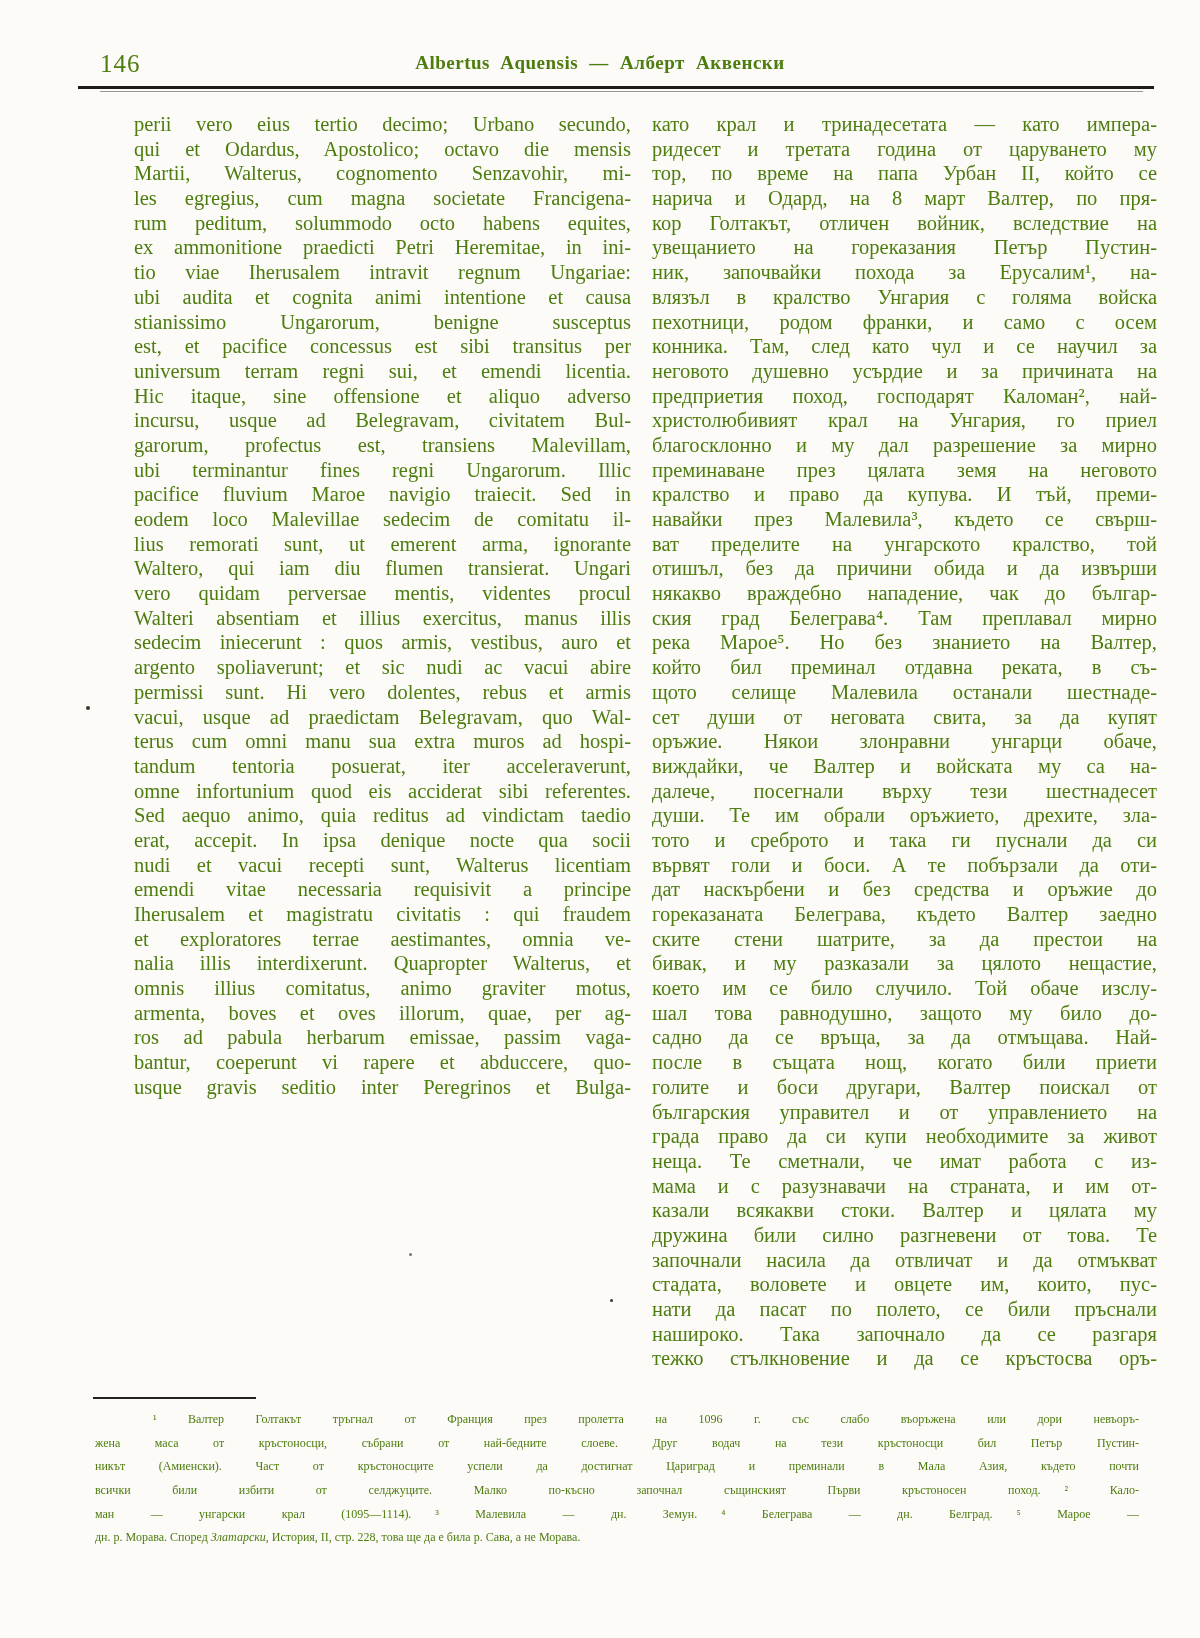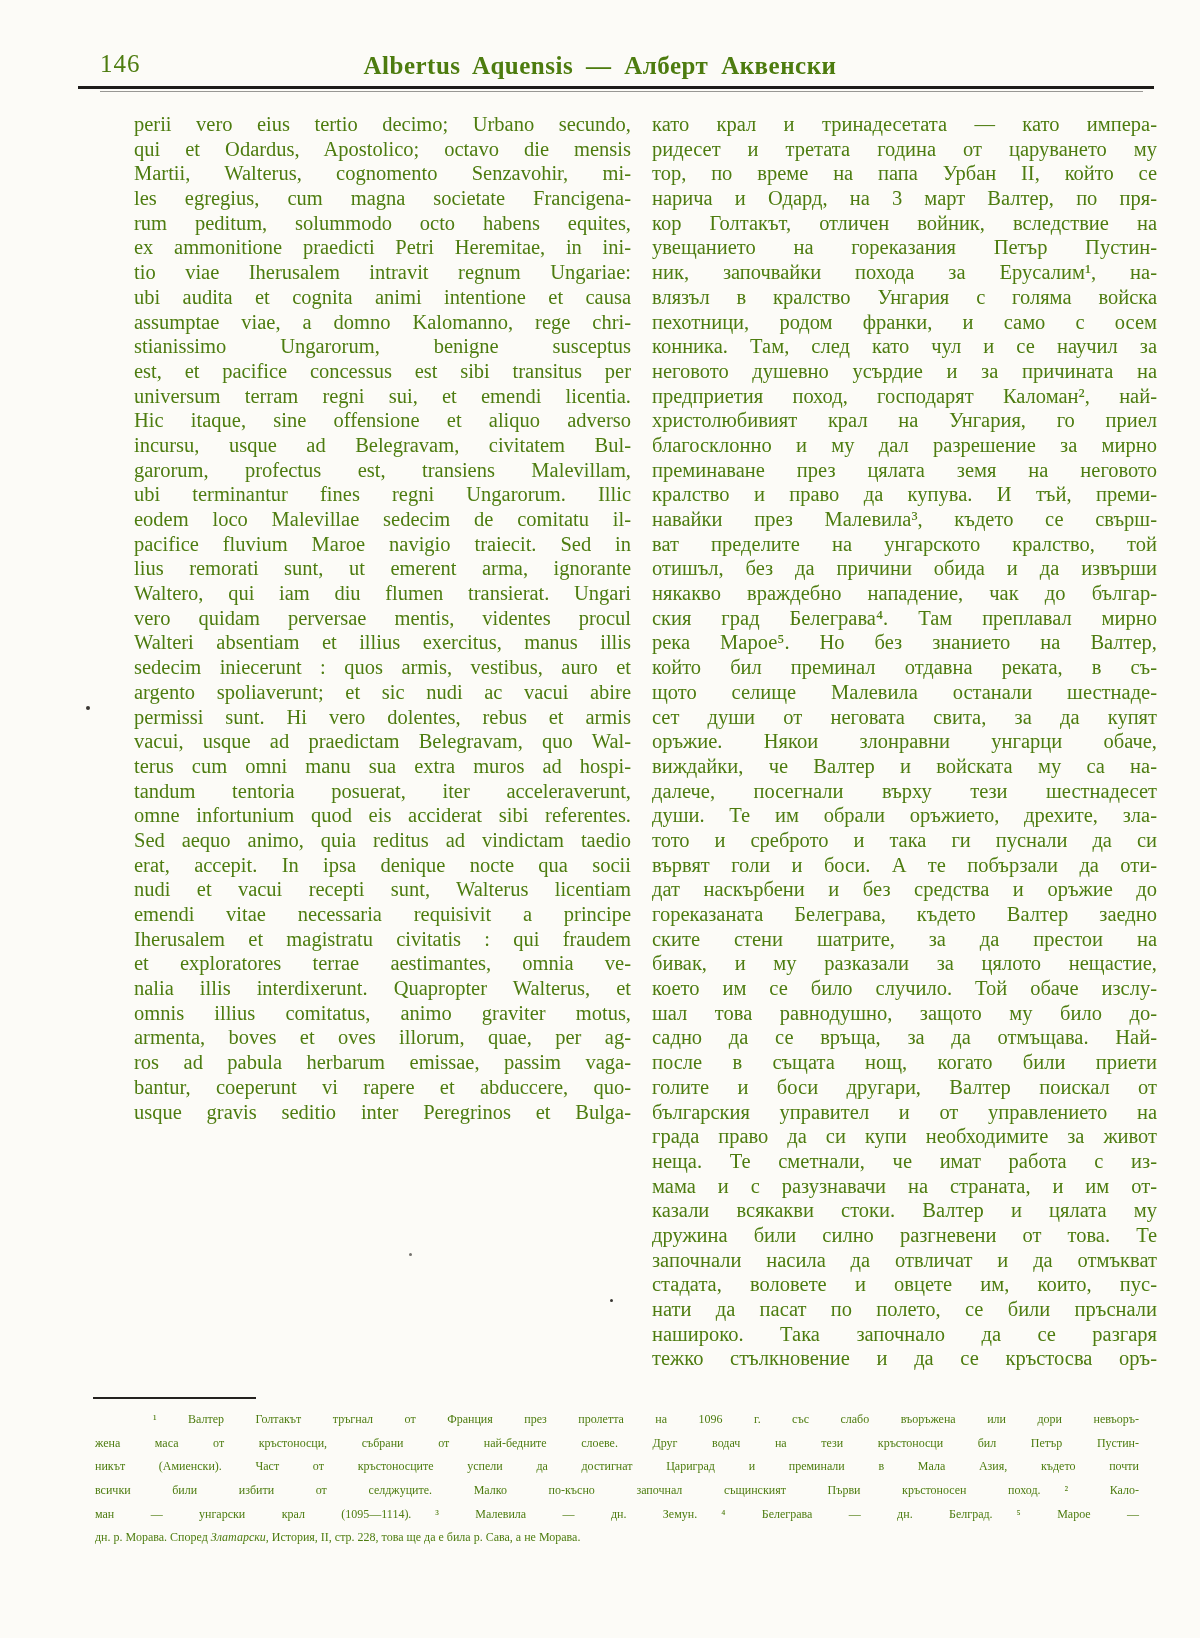--- a/index.html
+++ b/index.html
@@ -18,21 +18,21 @@
     overflow: hidden;
   }
   .page-header { position: absolute; top: 44px; left: 0; right: 0; height: 42px; }
   .page-number {
     position: absolute; left: 100px; top: 6px;
     font-size: 25px; letter-spacing: 1px;
   }
   .header-title {
     position: absolute; left: 0; right: 0; top: 8px;
     text-align: center;
-    font-size: 25px; font-weight: 700; letter-spacing: 0.5px;
+    font-size: 19px; font-weight: 700; letter-spacing: 0.5px;
     word-spacing: 6px;
   }
   .header-rule {
     position: absolute; top: 86px; left: 78px; width: 1076px; height: 3px;
     background: #1e1c1a;
   }
   .header-rule::after {
     content: ""; position: absolute; left: 2%; right: 1%; top: 5px; height: 1px;
     background: rgba(30,28,26,0.45);
   }
@@ -85,30 +85,29 @@
 
   <div class="column column-left">
       <div class="text-line">perii vero eius tertio decimo; Urbano secundo,</div>
       <div class="text-line">qui et Odardus, Apostolico; octavo die mensis</div>
       <div class="text-line">Martii, Walterus, cognomento Senzavohir, mi-</div>
       <div class="text-line">les egregius, cum magna societate Francigena-</div>
       <div class="text-line">rum peditum, solummodo octo habens equites,</div>
       <div class="text-line">ex ammonitione praedicti Petri Heremitae, in ini-</div>
       <div class="text-line">tio viae Iherusalem intravit regnum Ungariae:</div>
       <div class="text-line">ubi audita et cognita animi intentione et causa</div>
-      <div class="text-line">assumptae viae, a domno Kalomanno, rege chri-</div>
       <div class="text-line">stianissimo Ungarorum, benigne susceptus</div>
       <div class="text-line">est, et pacifice concessus est sibi transitus per</div>
       <div class="text-line">universum terram regni sui, et emendi licentia.</div>
       <div class="text-line">Hic itaque, sine offensione et aliquo adverso</div>
       <div class="text-line">incursu, usque ad Belegravam, civitatem Bul-</div>
       <div class="text-line">garorum, profectus est, transiens Malevillam,</div>
       <div class="text-line">ubi terminantur fines regni Ungarorum. Illic</div>
+      <div class="text-line">pacifice fluvium Maroe navigio traiecit. Sed in</div>
       <div class="text-line">eodem loco Malevillae sedecim de comitatu il-</div>
-      <div class="text-line">pacifice fluvium Maroe navigio traiecit. Sed in</div>
       <div class="text-line">lius remorati sunt, ut emerent arma, ignorante</div>
       <div class="text-line">Waltero, qui iam diu flumen transierat. Ungari</div>
       <div class="text-line">vero quidam perversae mentis, videntes procul</div>
       <div class="text-line">Walteri absentiam et illius exercitus, manus illis</div>
       <div class="text-line">sedecim iniecerunt : quos armis, vestibus, auro et</div>
       <div class="text-line">argento spoliaverunt; et sic nudi ac vacui abire</div>
       <div class="text-line">permissi sunt. Hi vero dolentes, rebus et armis</div>
       <div class="text-line">vacui, usque ad praedictam Belegravam, quo Wal-</div>
       <div class="text-line">terus cum omni manu sua extra muros ad hospi-</div>
       <div class="text-line">tandum tentoria posuerat, iter acceleraverunt,</div>
@@ -124,21 +123,21 @@
       <div class="text-line">armenta, boves et oves illorum, quae, per ag-</div>
       <div class="text-line">ros ad pabula herbarum emissae, passim vaga-</div>
       <div class="text-line">bantur, coeperunt vi rapere et abduccere, quo-</div>
       <div class="text-line">usque gravis seditio inter Peregrinos et Bulga-</div>
     </div>
 
   <div class="column column-right">
       <div class="text-line">като крал и тринадесетата — като импера-</div>
       <div class="text-line">ридесет и третата година от царуването му</div>
       <div class="text-line">тор, по време на папа Урбан II, който се</div>
-      <div class="text-line">нарича и Одард, на 3 март Валтер, по пря-</div>
+      <div class="text-line">нарича и Одард, на 8 март Валтер, по пря-</div>
       <div class="text-line">кор Голтакът, отличен войник, вследствие на</div>
       <div class="text-line">увещанието на гореказания Петър Пустин-</div>
       <div class="text-line">ник, започвайки похода за Ерусалим¹, на-</div>
       <div class="text-line">влязъл в кралство Унгария с голяма войска</div>
       <div class="text-line">пехотници, родом франки, и само с осем</div>
       <div class="text-line">конника. Там, след като чул и се научил за</div>
       <div class="text-line">неговото душевно усърдие и за причината на</div>
       <div class="text-line">предприетия поход, господарят Каломан², най-</div>
       <div class="text-line">христолюбивият крал на Унгария, го приел</div>
       <div class="text-line">благосклонно и му дал разрешение за мирно</div>

